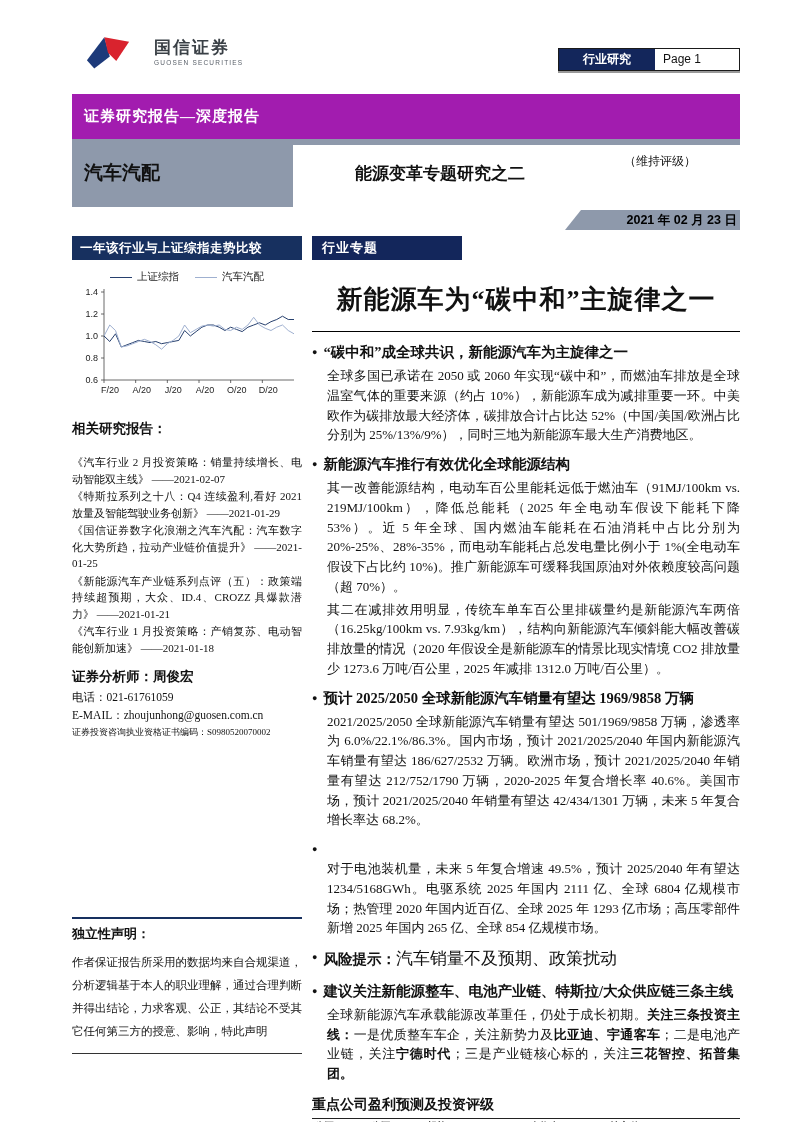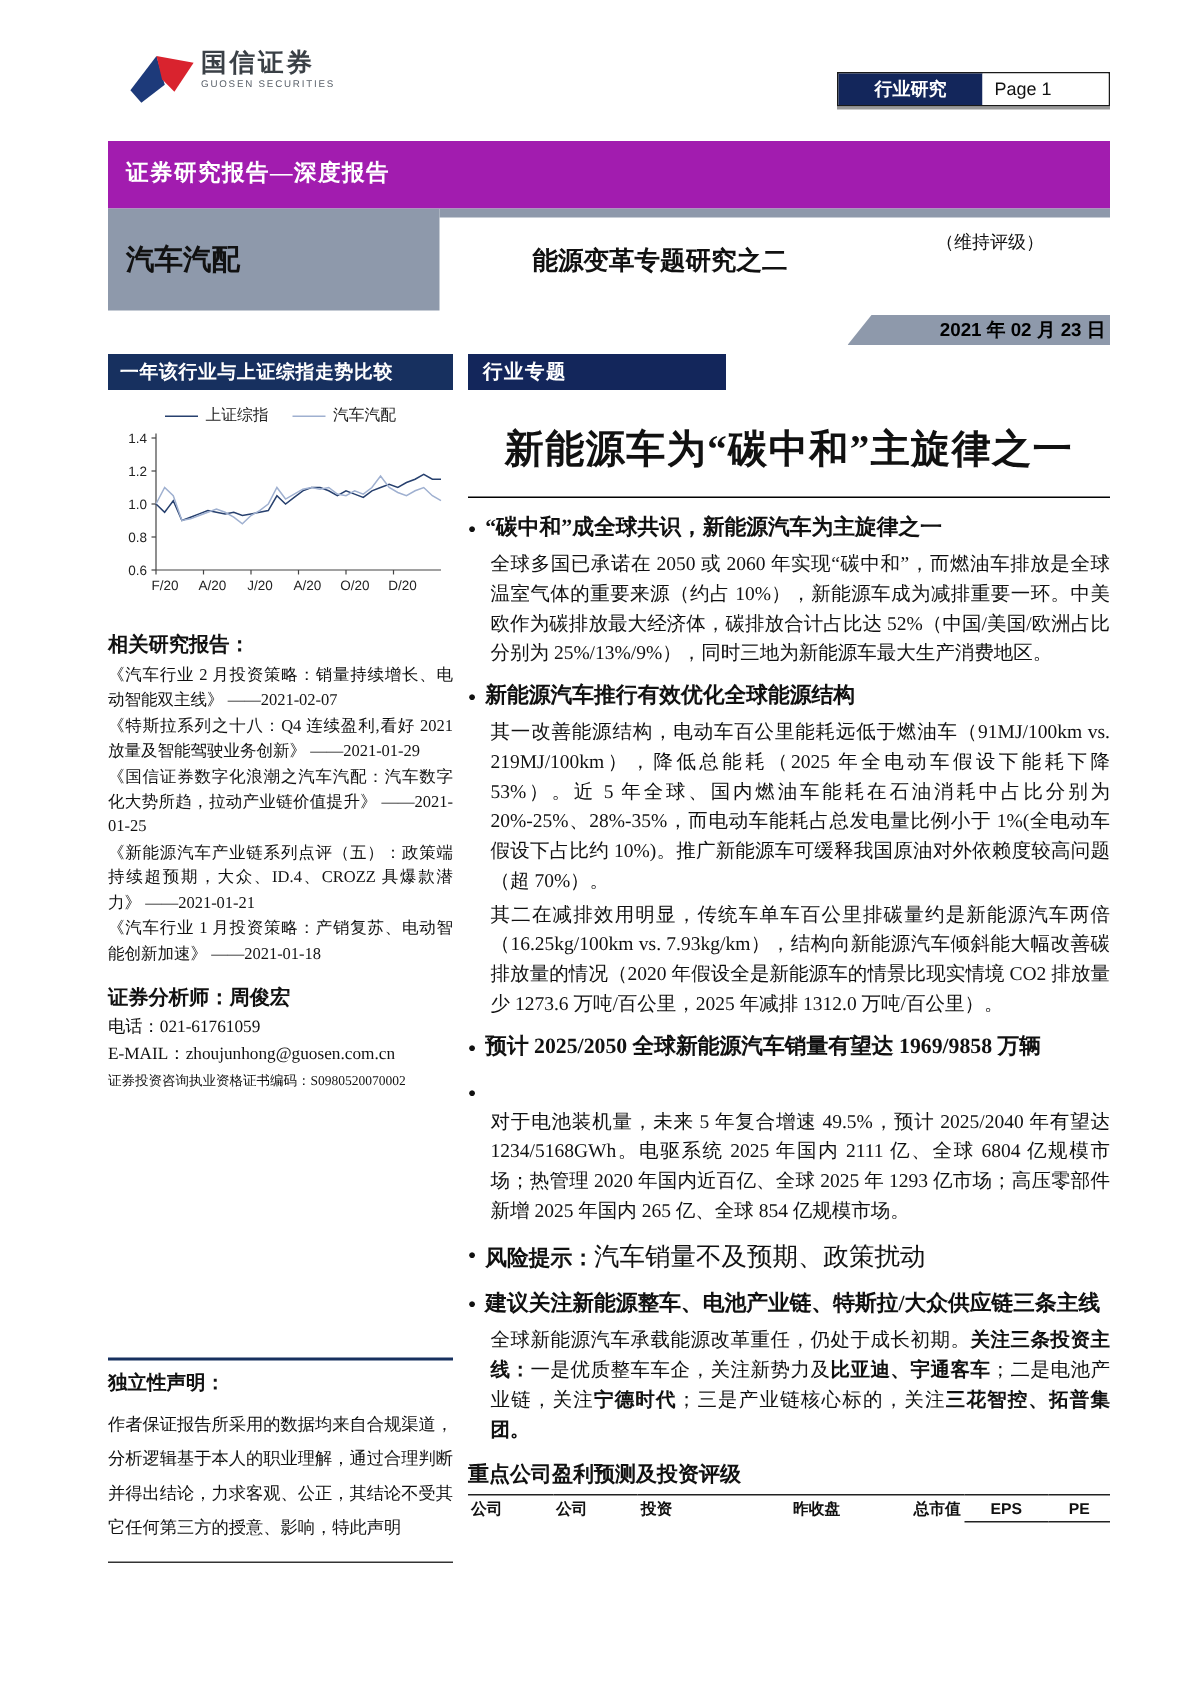--- a/index.html
+++ b/index.html
@@ -3,21 +3,21 @@
 <meta charset="utf-8">
 <style>
   * { margin:0; padding:0; box-sizing:border-box; }
   html,body { background:#fff; }
   body { width:793px; height:1122px; position:relative; overflow:hidden;
          font-family:"Liberation Serif","DejaVu Serif",serif; color:#111; }
   .page { width:793px; height:1122px; padding:30px 53px 0 72px; }
 
   
   .hdr-top { display:flex; justify-content:space-between; align-items:flex-start; height:58px; }
-  .brand { display:flex; gap:4px; margin-left:14px; }
+  .brand { display:flex; align-items:center; gap:24px; margin-left:14px; }
   .brand-txt .cn { font-size:17px; font-weight:bold; color:#3a4046; letter-spacing:2px; font-family:"Liberation Sans",sans-serif; }
   .brand-txt .en { font-size:6.5px; color:#5a616a; letter-spacing:1.2px; font-family:"Liberation Sans",sans-serif; }
   .hdr-tab { display:flex; border:1.5px solid #1a1a1a; margin-top:18px; height:23px; line-height:20px; font-size:12px; box-shadow:0 2px 0 #999; }
   .hdr-tab .t1 { background:#13265b; color:#fff; width:96px; text-align:center; font-weight:bold; }
   .hdr-tab .t2 { background:#fff; color:#111; width:84px; padding-left:8px; font-family:"Liberation Sans",sans-serif; }
 
   .navy-band { background:#a21caf; color:#fff; height:45px; line-height:45px;
                font-size:15px; font-weight:bold; padding-left:12px; letter-spacing:1px; margin-top:6px; }
 
   .title-row { display:flex; height:68px; position:relative; }
@@ -40,33 +40,33 @@
   .sidebar { width:230px; flex:none; }
   .maincol { flex:1; margin-left:10px; }
 
   
   .sb-chart-title { background:#17305f; color:#fff; font-size:12.5px; font-weight:bold;
                     height:24px; line-height:24px; padding-left:8px; letter-spacing:0.5px; }
   .legend { display:flex; justify-content:center; gap:16px; margin-top:10px; font-size:10.5px; color:#222; }
   .legend .li { display:flex; align-items:center; gap:5px; }
   .legend-swatch { display:inline-block; width:22px; height:1px; }
   .sb-reports { margin-top:14px; }
-  .sb-reports h3 { font-size:13.5px; font-weight:bold; margin-bottom:3px; }
+  .sb-reports h3 { font-size:13.5px; font-weight:bold; margin-bottom:16px; }
   .sb-reports p { font-size:11px; line-height:1.5; text-align:justify; margin-bottom:1px; }
   .analyst { margin-top:12px; }
   .analyst .who { font-size:13.5px; font-weight:bold; margin-bottom:3px; }
   .analyst .ln { font-size:11.5px; line-height:1.55; }
   .analyst .cert { font-size:9px; line-height:1.6; }
   .indep { margin-top:178px; border-top:2px solid #17305f; padding-top:6px; }
   .indep h3 { font-size:13px; font-weight:bold; margin-bottom:8px; }
   .indep p { font-size:11.5px; line-height:2.0; text-align:justify; padding-bottom:10px; border-bottom:1.5px solid #333; }
 
   
   .topic-tab { background:#13265b; color:#fff; font-size:13px; font-weight:bold;
-               width:172px; height:24px; line-height:24px; padding-left:10px; letter-spacing:1px; }
+               width:150px; height:24px; line-height:24px; padding-left:10px; letter-spacing:1px; }
   .main-title { font-size:26px; font-weight:bold; text-align:center; margin-top:22px; letter-spacing:1px; }
   .title-rule { border-bottom:1.2px solid #000; margin-top:14px; margin-bottom:10px; }
 
   .sect { margin-top:9px; }
   .sect-h { display:flex; font-size:14.5px; font-weight:bold; line-height:1.45; }
   .bullet { font-size:9px; margin:4px 6px 0 0; flex:none; }
   .sect p { font-size:13px; line-height:1.52; text-align:justify; padding-left:15px; margin-top:3px; }
   .b { font-weight:bold; }
 
   .tbl-title { font-size:14px; font-weight:bold; margin-top:12px; margin-bottom:4px; }
@@ -205,20 +205,21 @@
           </div>
         <p>其一改善能源结构，电动车百公里能耗远低于燃油车（91MJ/100km vs. 219MJ/100km），降低总能耗（2025 年全电动车假设下能耗下降 53%）。近 5 年全球、国内燃油车能耗在石油消耗中占比分别为 20%-25%、28%-35%，而电动车能耗占总发电量比例小于 1%(全电动车假设下占比约 10%)。推广新能源车可缓释我国原油对外依赖度较高问题（超 70%）。</p>
         <p>其二在减排效用明显，传统车单车百公里排碳量约是新能源汽车两倍（16.25kg/100km vs. 7.93kg/km），结构向新能源汽车倾斜能大幅改善碳排放量的情况（2020 年假设全是新能源车的情景比现实情境 CO2 排放量少 1273.6 万吨/百公里，2025 年减排 1312.0 万吨/百公里）。</p>
       </div>
 
       <div class="sect">
         <div class="sect-h">
             <span class="bullet">●</span>
           <span>预计 2025/2050 全球新能源汽车销量有望达 1969/9858 万辆</span>
           </div>
+        <p>2021/2025/2050 全球新能源汽车销量有望达 501/1969/9858 万辆，渗透率为 6.0%/22.1%/86.3%。国内市场，预计 2021/2025/2040 年国内新能源汽车销量有望达 186/627/2532 万辆。欧洲市场，预计 2021/2025/2040 年销量有望达 212/752/1790 万辆，2020-2025 年复合增长率 40.6%。美国市场，预计 2021/2025/2040 年销量有望达 42/434/1301 万辆，未来 5 年复合增长率达 68.2%。</p>
       </div>
 
       <div class="sect">
         <div class="sect-h">
             <span class="bullet">●</span>
           </div>
         <p>对于电池装机量，未来 5 年复合增速 49.5%，预计 2025/2040 年有望达 1234/5168GWh。电驱系统 2025 年国内 2111 亿、全球 6804 亿规模市场；热管理 2020 年国内近百亿、全球 2025 年 1293 亿市场；高压零部件新增 2025 年国内 265 亿、全球 854 亿规模市场。</p>
       </div>
 
       <div class="sect">

